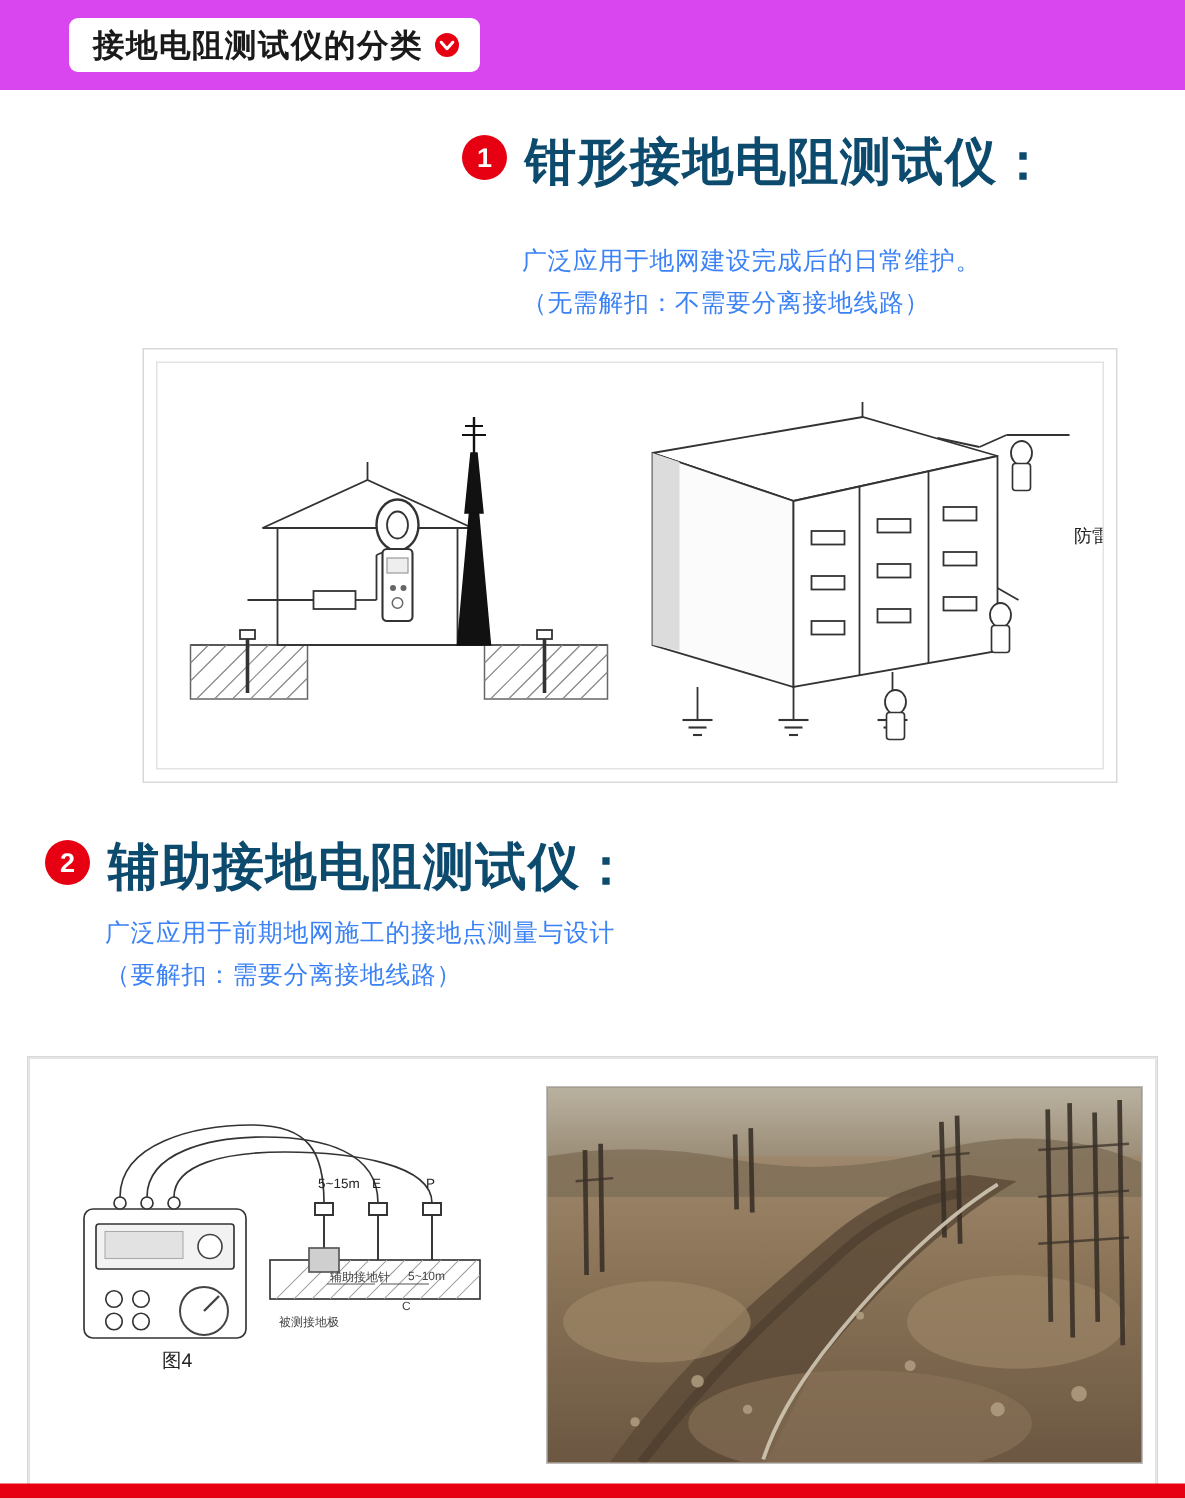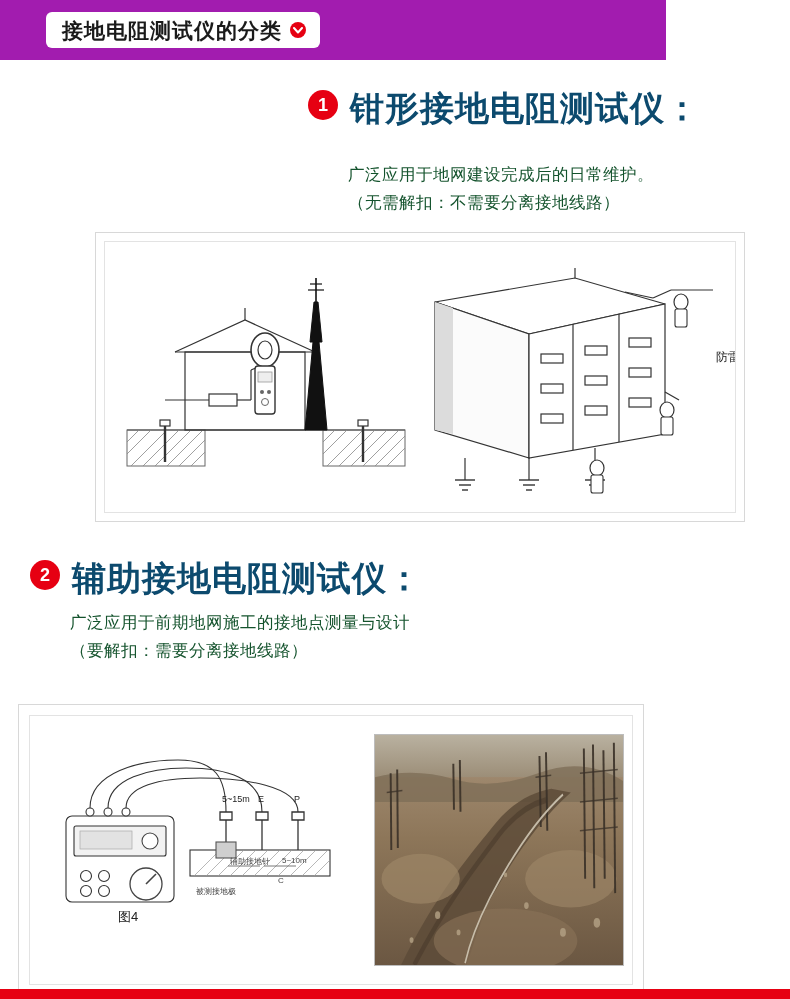--- a/index.html
+++ b/index.html
@@ -13,24 +13,23 @@
     position: relative;
     font-family: "Liberation Sans", sans-serif;
     overflow: hidden;
   }
 
   
   .top-banner {
     position: absolute;
     left: 0;
     top: 0;
-    width: 654px;
+    width: 790px;
     height: 60px;
-    background: #a21caf;
-    padding-left: 12px;
+    background: #d946ef;
   }
   .banner-pill {
     position: absolute;
     left: 46px;
     top: 12px;
     height: 36px;
     background: #ffffff;
     border-radius: 6px;
     display: flex;
     align-items: center;
@@ -85,21 +84,21 @@
   .sec-title {
     font-size: 34px;
     font-weight: bold;
     color: #0c4a6e;
     line-height: 36px;
     letter-spacing: 1px;
     margin-left: 12px;
   }
   .sec-desc {
     font-size: 16.5px;
-    color: #14532d;
+    color: #3b82f6;
     line-height: 28px;
     letter-spacing: 0.5px;
   }
 
   
   #sec1-head {
     position: absolute;
     left: 308px;
     top: 30px;
   }
@@ -141,23 +140,22 @@
     width: 100%;
     height: 100%;
     border: 1px solid #e3e3e3;
     box-sizing: border-box;
     position: relative;
     overflow: hidden;
   }
   #panel-2 {
     left: 18px;
     top: 164px;
-    width: 626px;
+    width: 754px;
     height: 292px;
-    padding: 10px;
   }
   #panel-2 .inner {
     width: 100%;
     height: 100%;
     border: 1px solid #e3e3e3;
     box-sizing: border-box;
     position: relative;
     overflow: hidden;
     display: flex;
   }

